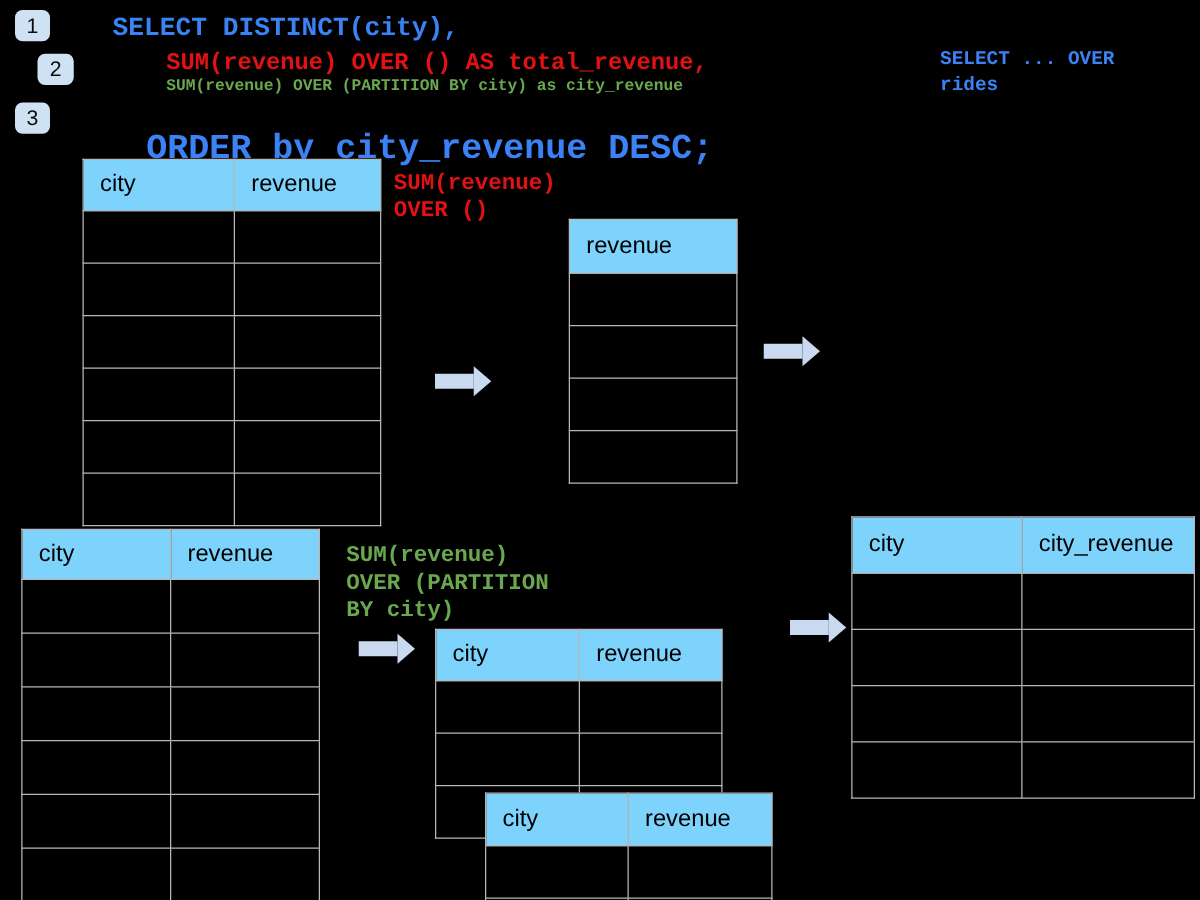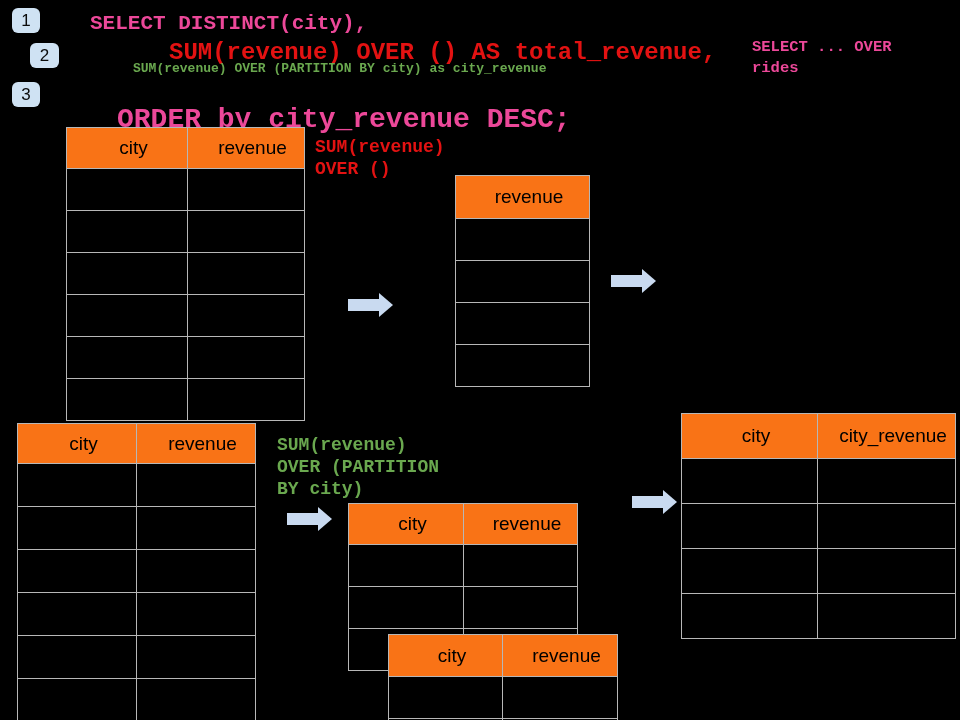--- a/index.html
+++ b/index.html
@@ -7,25 +7,25 @@
     width:960px;height:720px;position:relative;overflow:hidden;
     background:#000;font-family:"Liberation Sans",sans-serif;
   }
   .abs{position:absolute;}
 
   
   .mono{
     font-family:"Liberation Mono","DejaVu Sans Mono",monospace;
     font-weight:bold;white-space:pre-line;line-height:1.06;
   }
-  .purple{color:#ec4899;}
+  .purple{color:#3b82f6;}
   .red{color:#E31212;}
   .green{color:#6AA84F;}
   .l1{left:90px;top:13px;font-size:21px;}
-  .l2{left:133px;top:40px;font-size:24px;margin-left:36px;}
+  .l2{left:133px;top:40px;font-size:19px;}
   .l3{left:133px;top:62px;font-size:13px;}
   .l4{left:113px;top:83px;font-size:21px;margin-top:44px;}
   .l5{left:117px;top:105px;font-size:28px;}
   .note{left:752px;top:37px;font-size:15.5px;line-height:21px;}
   .lbl-red{left:315px;top:136px;font-size:18px;line-height:22px;}
   .lbl-green{left:277px;top:434px;font-size:18px;line-height:22px;}
 
   
   .badge{
     width:28px;height:25px;background:#CFE2F3;border-radius:6px;
@@ -33,22 +33,22 @@
     font-size:17px;color:#0b0b0b;
   }
   .b1{left:12px;top:8px;}
   .b2{left:30px;top:43px;width:29px;}
   .b3{left:12px;top:82px;}
 
   
   table{border-collapse:collapse;table-layout:fixed;background:#000;}
   td{border:1px solid #B7B7B7;padding:0;}
   td.hd{
-    background:#f97316;color:#000;font-size:19px;font-weight:400;
-    text-align:center;padding-left:13px;vertical-align:middle;
+    background:#7dd3fc;color:#000;font-size:19px;font-weight:400;
+    text-align:left;padding-left:13px;vertical-align:middle;
   }
   .tA{left:66px;top:127px;}  .tA td.hd{height:40px;} .tA td.bd{height:41px;}
   .tB{left:455px;top:175px;} .tB td.hd{height:42px;} .tB td.bd{height:41px;}
   .tC{left:17px;top:423px;}  .tC td.hd{height:39px;} .tC td.bd{height:42px;}
   .tD{left:348px;top:503px;} .tD td.hd{height:40px;} .tD td.bd{height:41px;}
   .tE{left:388px;top:634px;} .tE td.hd{height:41px;} .tE td.bd{height:41px;}
   .tF{left:681px;top:413px;} .tF td.hd{height:44px;} .tF td.bd{height:44px;}
 
   
   .arrow{width:45px;height:24px;}

